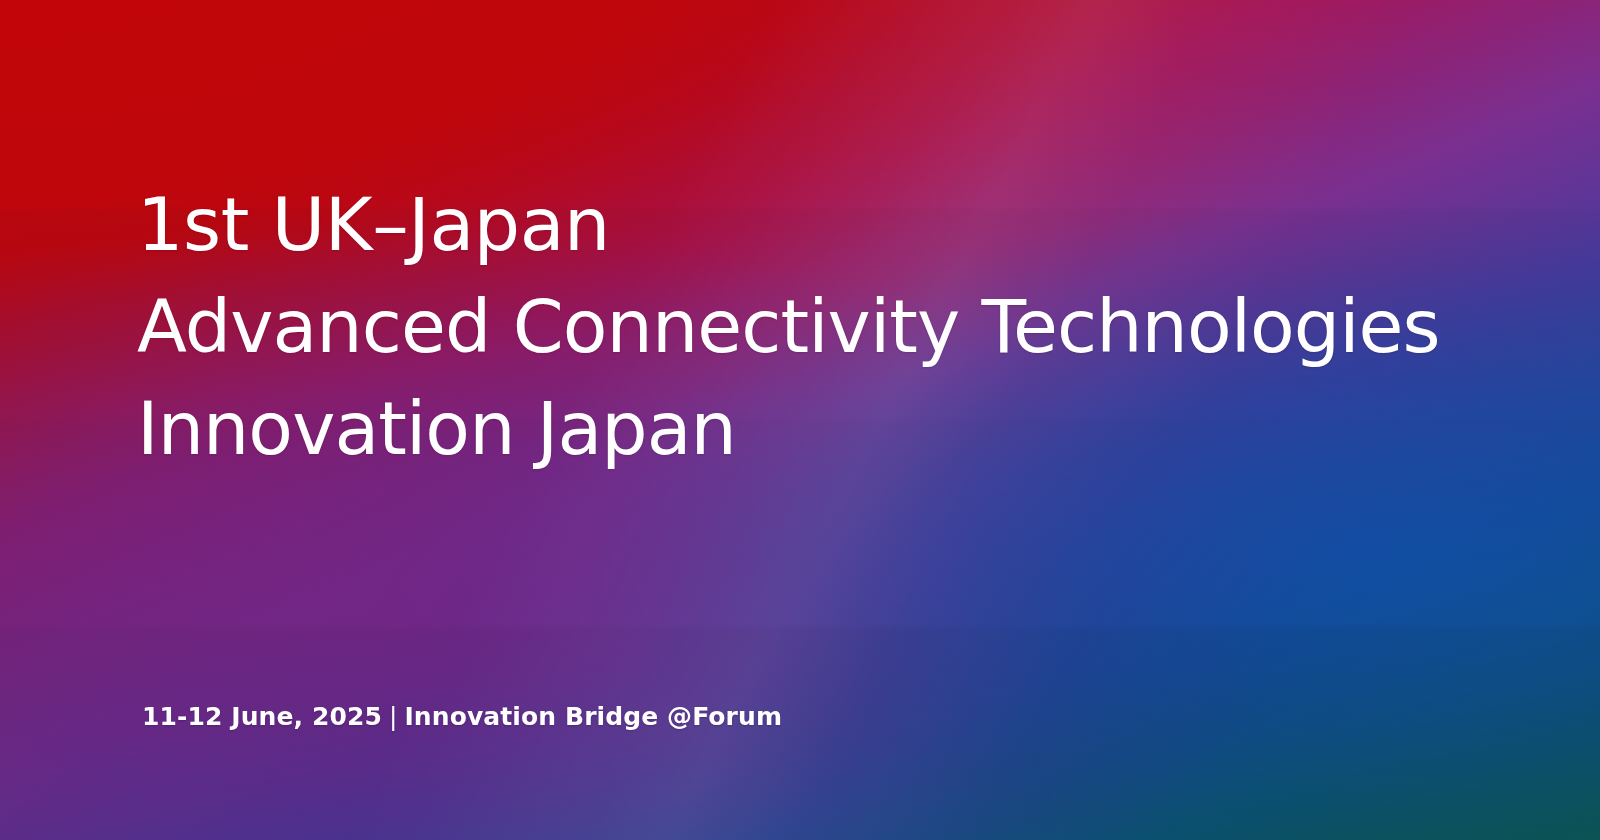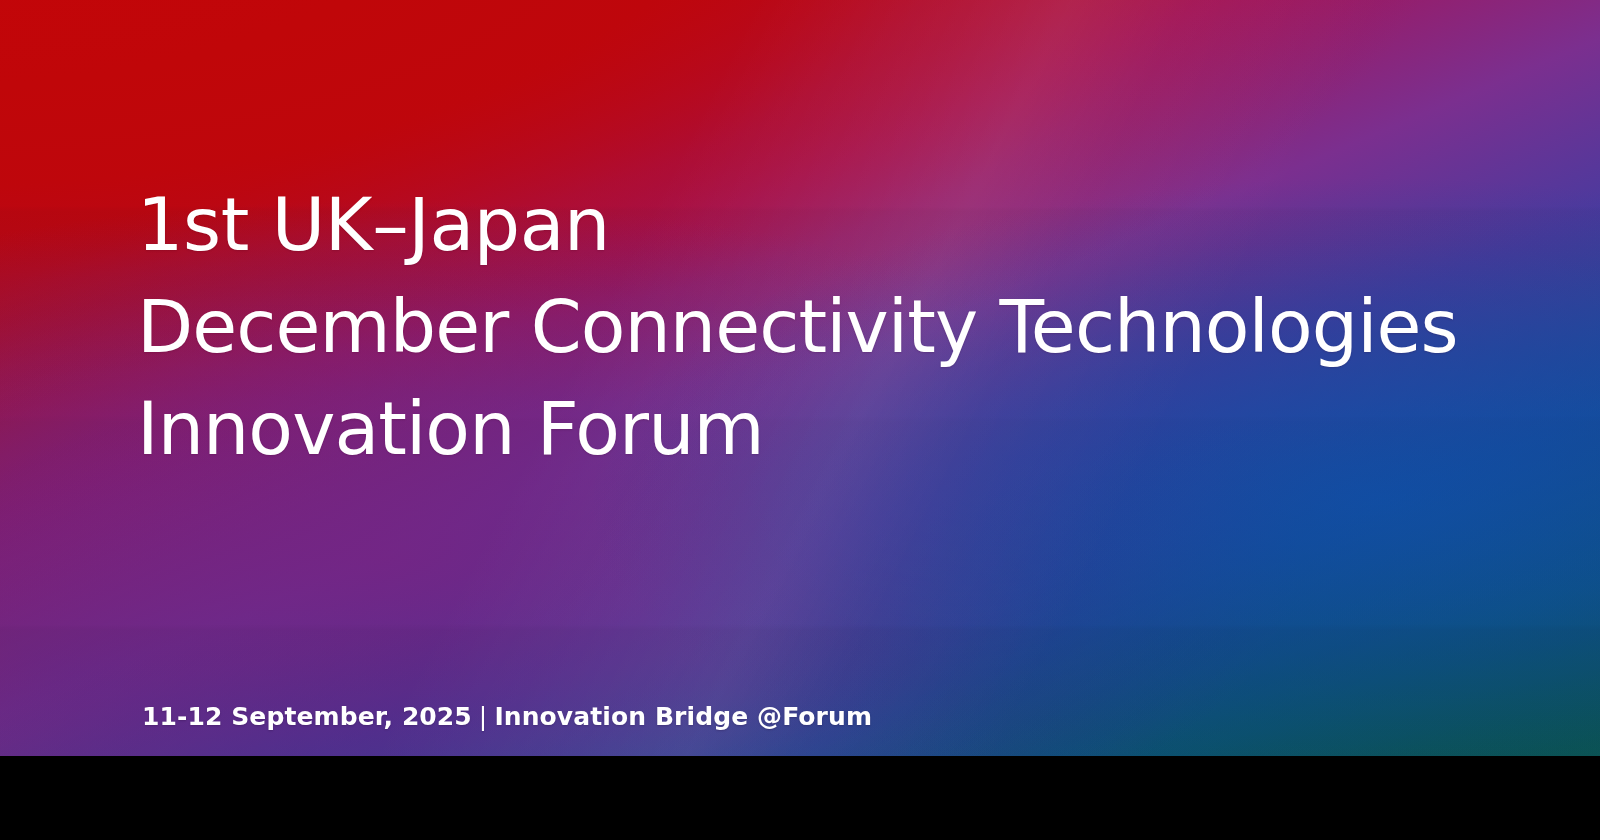--- a/index.html
+++ b/index.html
@@ -8,21 +8,21 @@
   html, body {
     width:1600px;
     height:840px;
     overflow:hidden;
     background:#000;
   }
 
   .banner {
     position:relative;
     width:1600px;
-    height:756px;
+    height:840px;
     overflow:hidden;
     font-family:"DejaVu Sans", sans-serif;
     isolation:isolate;
   }
 
   
 
   .bg-base {
     position:absolute;
     inset:0;
@@ -180,22 +180,22 @@
   <div class="bg-teal"></div>
   <div class="bg-purple"></div>
   <div class="bg-blue"></div>
   <div class="bg-streak"></div>
   <div class="bg-bands"></div>
 
   <div class="content">
 
     <div class="title-block">
       <span class="title-line l1">1st UK–Japan</span>
-      <span class="title-line l2">December Connectivity Technologies</span>
-      <span class="title-line l3">Innovation Forum</span>
+      <span class="title-line l2">Advanced Connectivity Technologies</span>
+      <span class="title-line l3">Innovation Japan</span>
     </div>
 
     <div class="subtitle">
-      <span>11-12 September, 2025</span><span class="sep">|</span><span>Innovation Bridge @Forum</span>
+      <span>11-12 June, 2025</span><span class="sep">|</span><span>Innovation Bridge @Forum</span>
     </div>
 
   </div>
 </div>
 
 </body></html>

